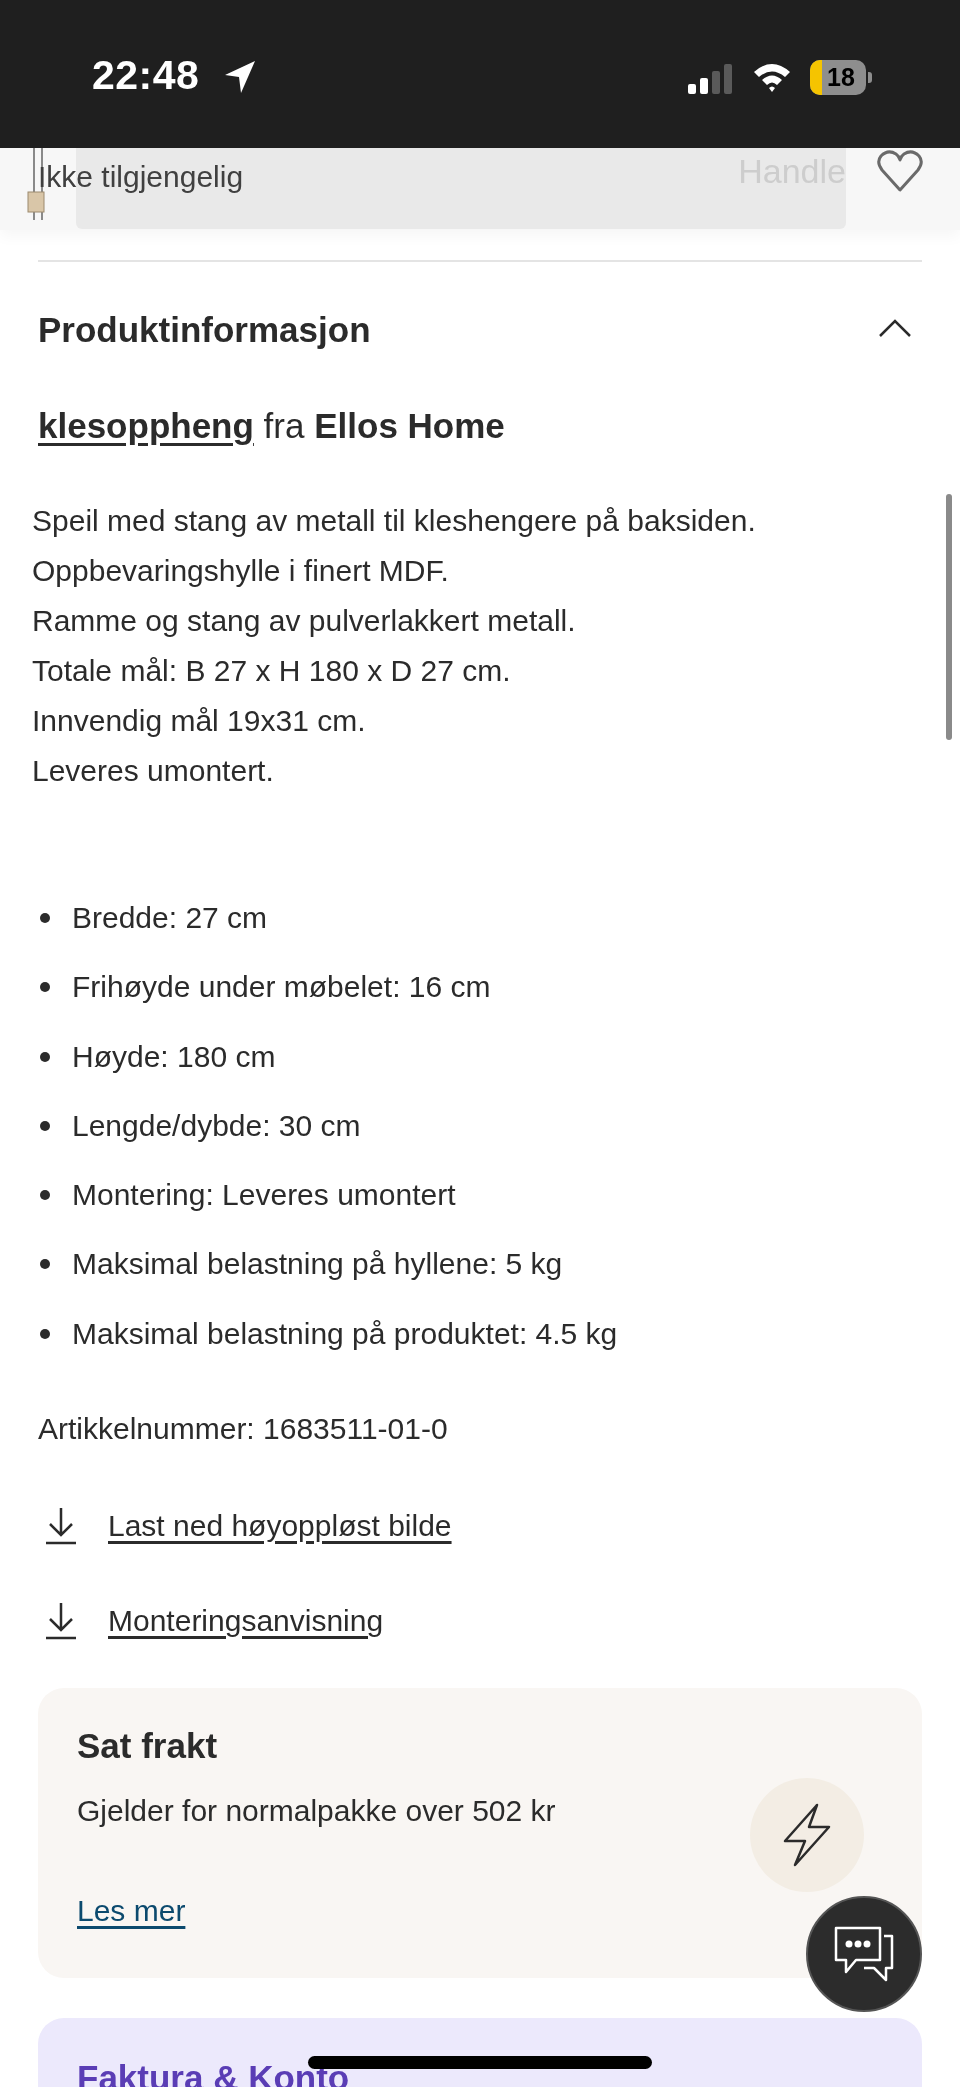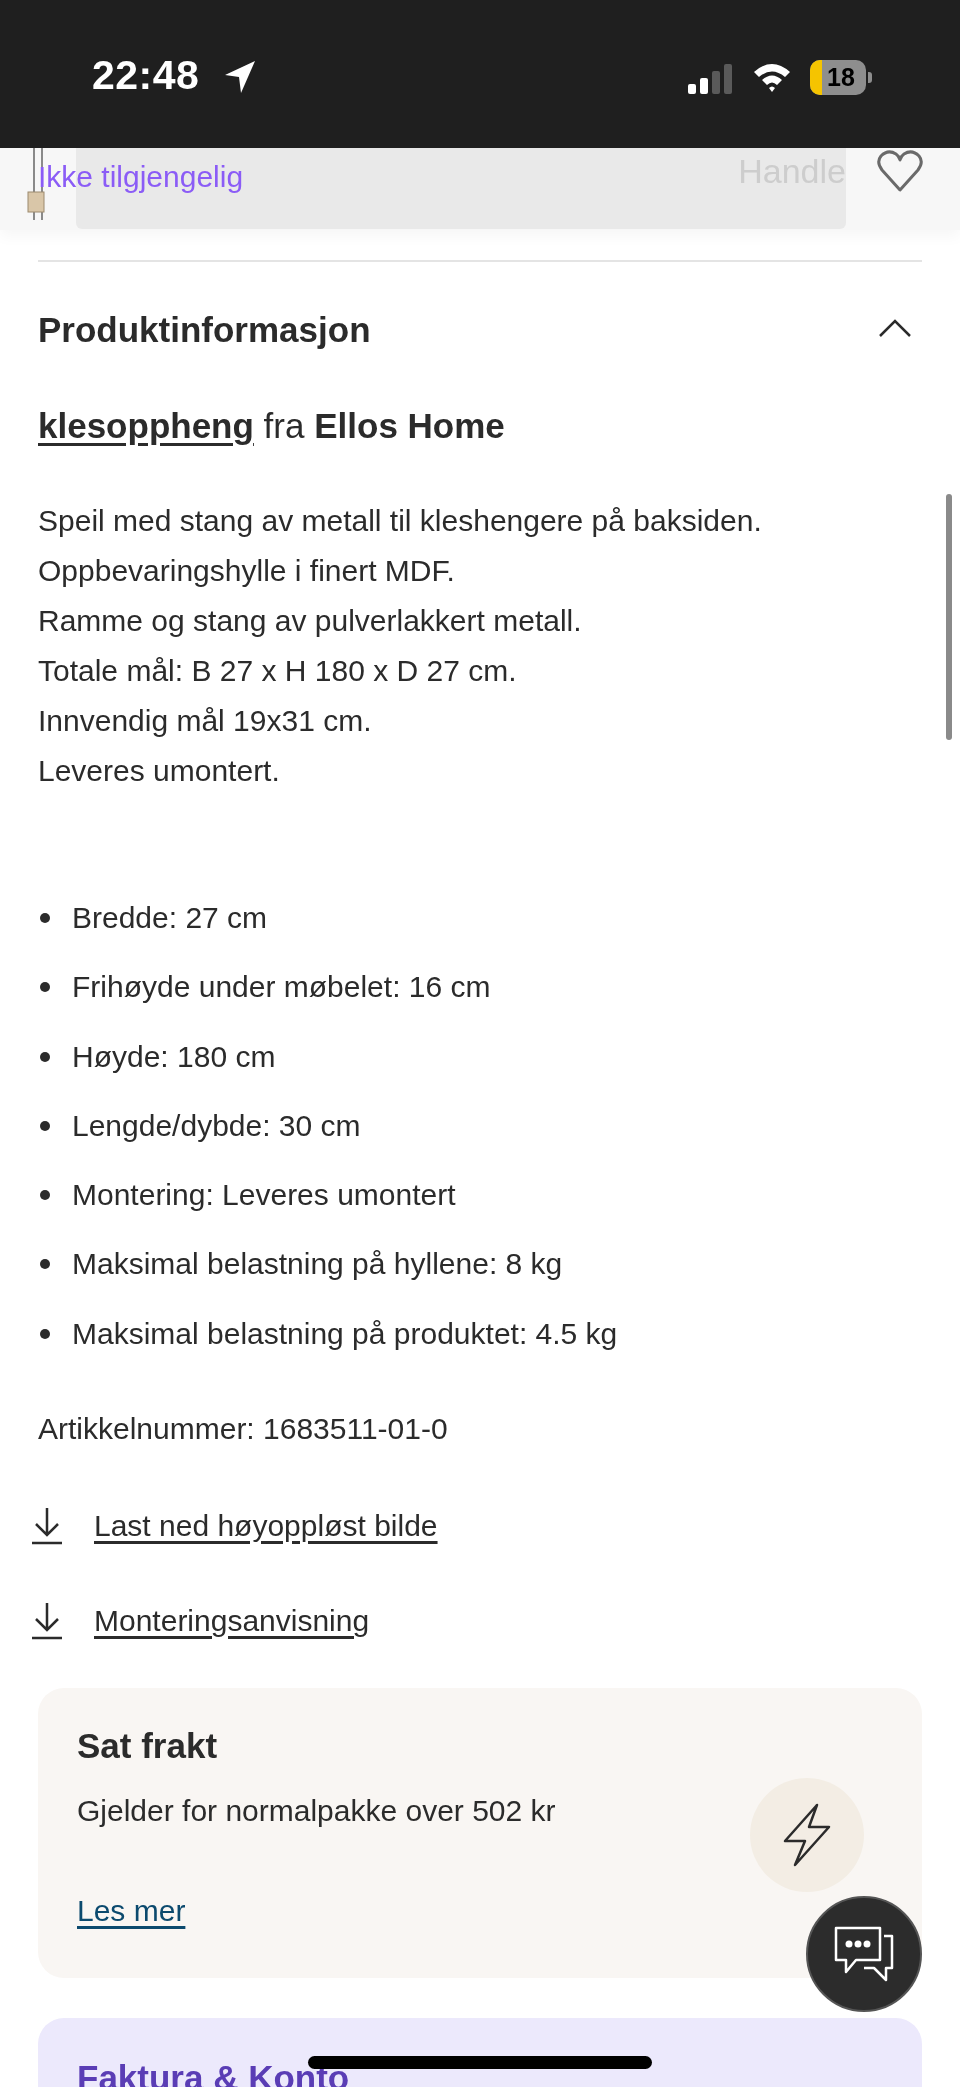--- a/index.html
+++ b/index.html
@@ -16,45 +16,45 @@
   .battery-body { position: absolute; left: 0; top: 0; width: 56px; height: 35px; border-radius: 10px; background: #8e8e8e; overflow: hidden; }
   .battery-fill { position: absolute; left: 0; top: 0; width: 12px; height: 35px; background: #f5c400; }
   .battery-text { position: absolute; left: 0; top: 0; width: 56px; height: 35px; line-height: 35px; text-align: center; font-weight: 700; font-size: 25px; color: #000; padding-left: 6px; }
   .battery-tip { position: absolute; left: 58px; top: 12px; width: 4px; height: 11px; border-radius: 0 3px 3px 0; background: #8e8e8e; }
 
   
   .buy-bar { position: absolute; top: 148px; left: 0; width: 960px; height: 82px; background: #f7f7f7; box-shadow: 0 6px 14px rgba(0,0,0,0.04); z-index: 5; }
   .thumb { position: absolute; left: 26px; top: 0; width: 24px; height: 72px; }
   .buy-button { position: absolute; left: 76px; top: 0; width: 770px; height: 81px; background: #e9e9e9; border-radius: 0 0 6px 6px; border: none; }
   .buy-button-label { position: absolute; left: 0; top: 4px; width: 770px; text-align: right; font-size: 34px; color: #cdcdcd; }
-  .unavailable { position: absolute; left: 38px; top: 12px; font-size: 30px; color: #8b5cf6; }
+  .unavailable { position: absolute; left: 38px; top: 12px; font-size: 30px; color: #404040; }
   .heart { position: absolute; left: 876px; top: 148px; width: 48px; height: 46px; z-index: 6; }
 
   .divider { position: absolute; left: 38px; top: 260px; width: 884px; height: 2px; background: #e4e4e4; }
 
   
   .section-header { position: absolute; left: 38px; top: 300px; width: 884px; height: 60px; }
   .section-title { position: absolute; left: 0; top: 10px; font-size: 35px; font-weight: 600; color: #2b2b2b; }
   .chevron { position: absolute; right: 10px; top: 18px; width: 34px; height: 20px; }
 
   .brand-line { position: absolute; left: 38px; top: 406px; font-size: 35px; color: #2b2b2b; }
   .brand-line .cat { font-weight: 700; text-decoration: underline; text-underline-offset: 5px; }
   .brand-line .from { font-weight: 400; }
   .brand-line .brand { font-weight: 700; }
 
-  .desc { position: absolute; left: 38px; top: 496px; width: 880px; }
+  .desc { position: absolute; left: 32px; top: 496px; width: 880px; }
   .desc-line { font-size: 30px; line-height: 50px; color: #2b2b2b; white-space: nowrap; }
 
   .specs { position: absolute; left: 38px; top: 898px; width: 880px; list-style: none; }
   .spec-item { position: relative; height: 69.3px; font-size: 30px; padding-left: 34px; line-height: 40px; color: #2b2b2b; }
   .spec-item .dot { position: absolute; left: 2px; top: 15px; width: 10px; height: 10px; background: #2b2b2b; border-radius: 50%; }
 
   .article { position: absolute; left: 38px; top: 1412px; font-size: 30px; color: #2b2b2b; }
 
-  .dl-link { position: absolute; left: 30px; height: 44px; display: flex; align-items: center; }
+  .dl-link { position: absolute; left: 44px; height: 44px; display: flex; align-items: center; }
   .dl-icon { width: 34px; height: 40px; margin-right: 30px; }
   .dl-label { font-size: 30px; color: #2b2b2b; text-decoration: underline; text-underline-offset: 5px; }
 
   .scrollbar { position: absolute; left: 946px; top: 494px; width: 6px; height: 246px; background: #8a8a8a; border-radius: 3px; }
 
   
   .ship-card { position: absolute; left: 38px; top: 1688px; width: 884px; height: 290px; background: #f9f6f3; border-radius: 26px; }
   .ship-title { position: absolute; left: 39px; top: 38px; font-size: 35px; font-weight: 600; color: #2b2b2b; }
   .ship-desc { position: absolute; left: 39px; top: 106px; font-size: 30px; color: #2b2b2b; }
   .ship-more { position: absolute; left: 39px; top: 206px; font-size: 30px; color: #0c4a6e; text-decoration: underline; text-underline-offset: 5px; }
@@ -136,21 +136,21 @@
   <div class="desc-line">Innvendig mål 19x31 cm.</div>
   <div class="desc-line">Leveres umontert.</div>
 </div>
 
 <ul class="specs">
   <li class="spec-item"><span class="dot"></span><span>Bredde: 27 cm</span></li>
   <li class="spec-item"><span class="dot"></span><span>Frihøyde under møbelet: 16 cm</span></li>
   <li class="spec-item"><span class="dot"></span><span>Høyde: 180 cm</span></li>
   <li class="spec-item"><span class="dot"></span><span>Lengde/dybde: 30 cm</span></li>
   <li class="spec-item"><span class="dot"></span><span>Montering: Leveres umontert</span></li>
-  <li class="spec-item"><span class="dot"></span><span>Maksimal belastning på hyllene: 8 kg</span></li>
+  <li class="spec-item"><span class="dot"></span><span>Maksimal belastning på hyllene: 5 kg</span></li>
   <li class="spec-item"><span class="dot"></span><span>Maksimal belastning på produktet: 4.5 kg</span></li>
 </ul>
 
 <div class="article">Artikkelnummer: 1683511-01-0</div>
 
 <a class="dl-link" style="top:1504px;">
   <svg class="dl-icon" viewBox="0 0 34 40">
     <path d="M17 2 L17 28 M6 18 L17 29 L28 18" fill="none" stroke="#2b2b2b" stroke-width="2.5"></path>
     <path d="M2 37 L32 37" stroke="#2b2b2b" stroke-width="2.5"></path>
   </svg>

